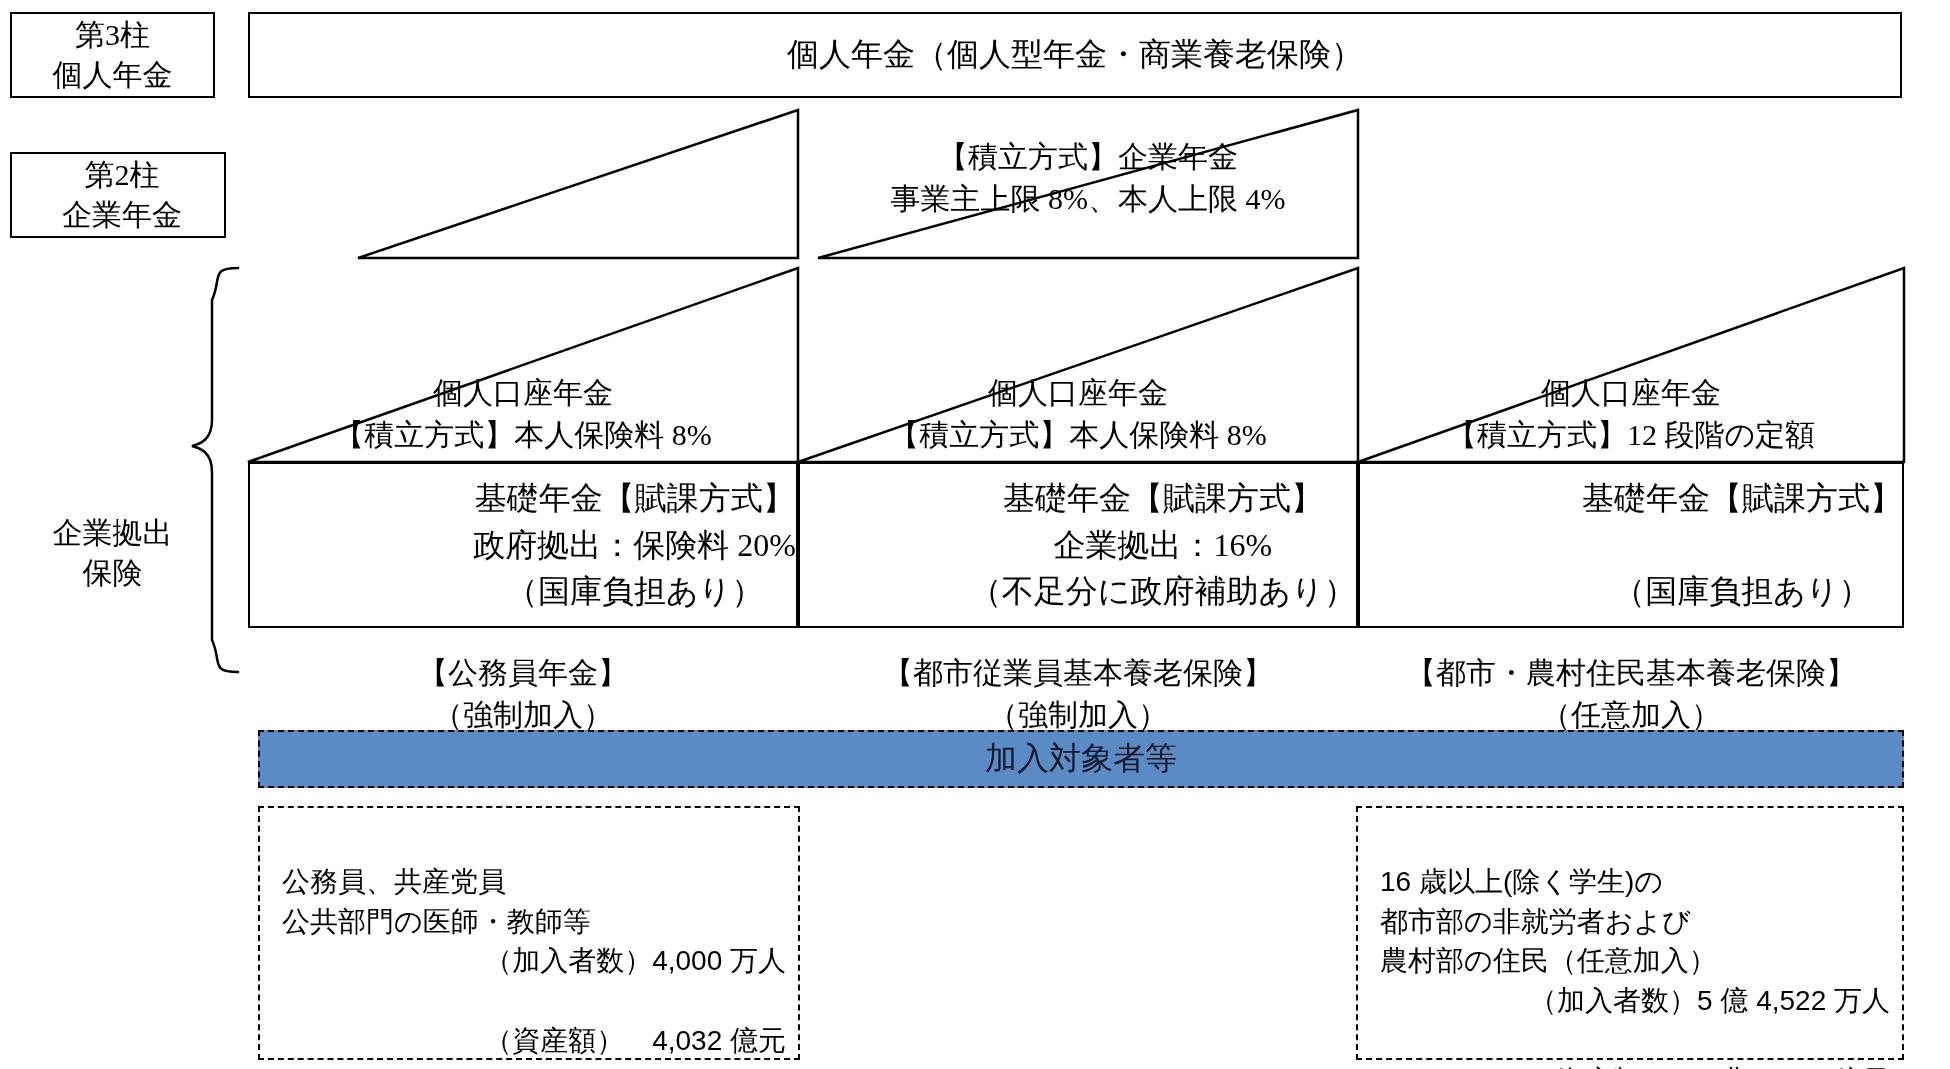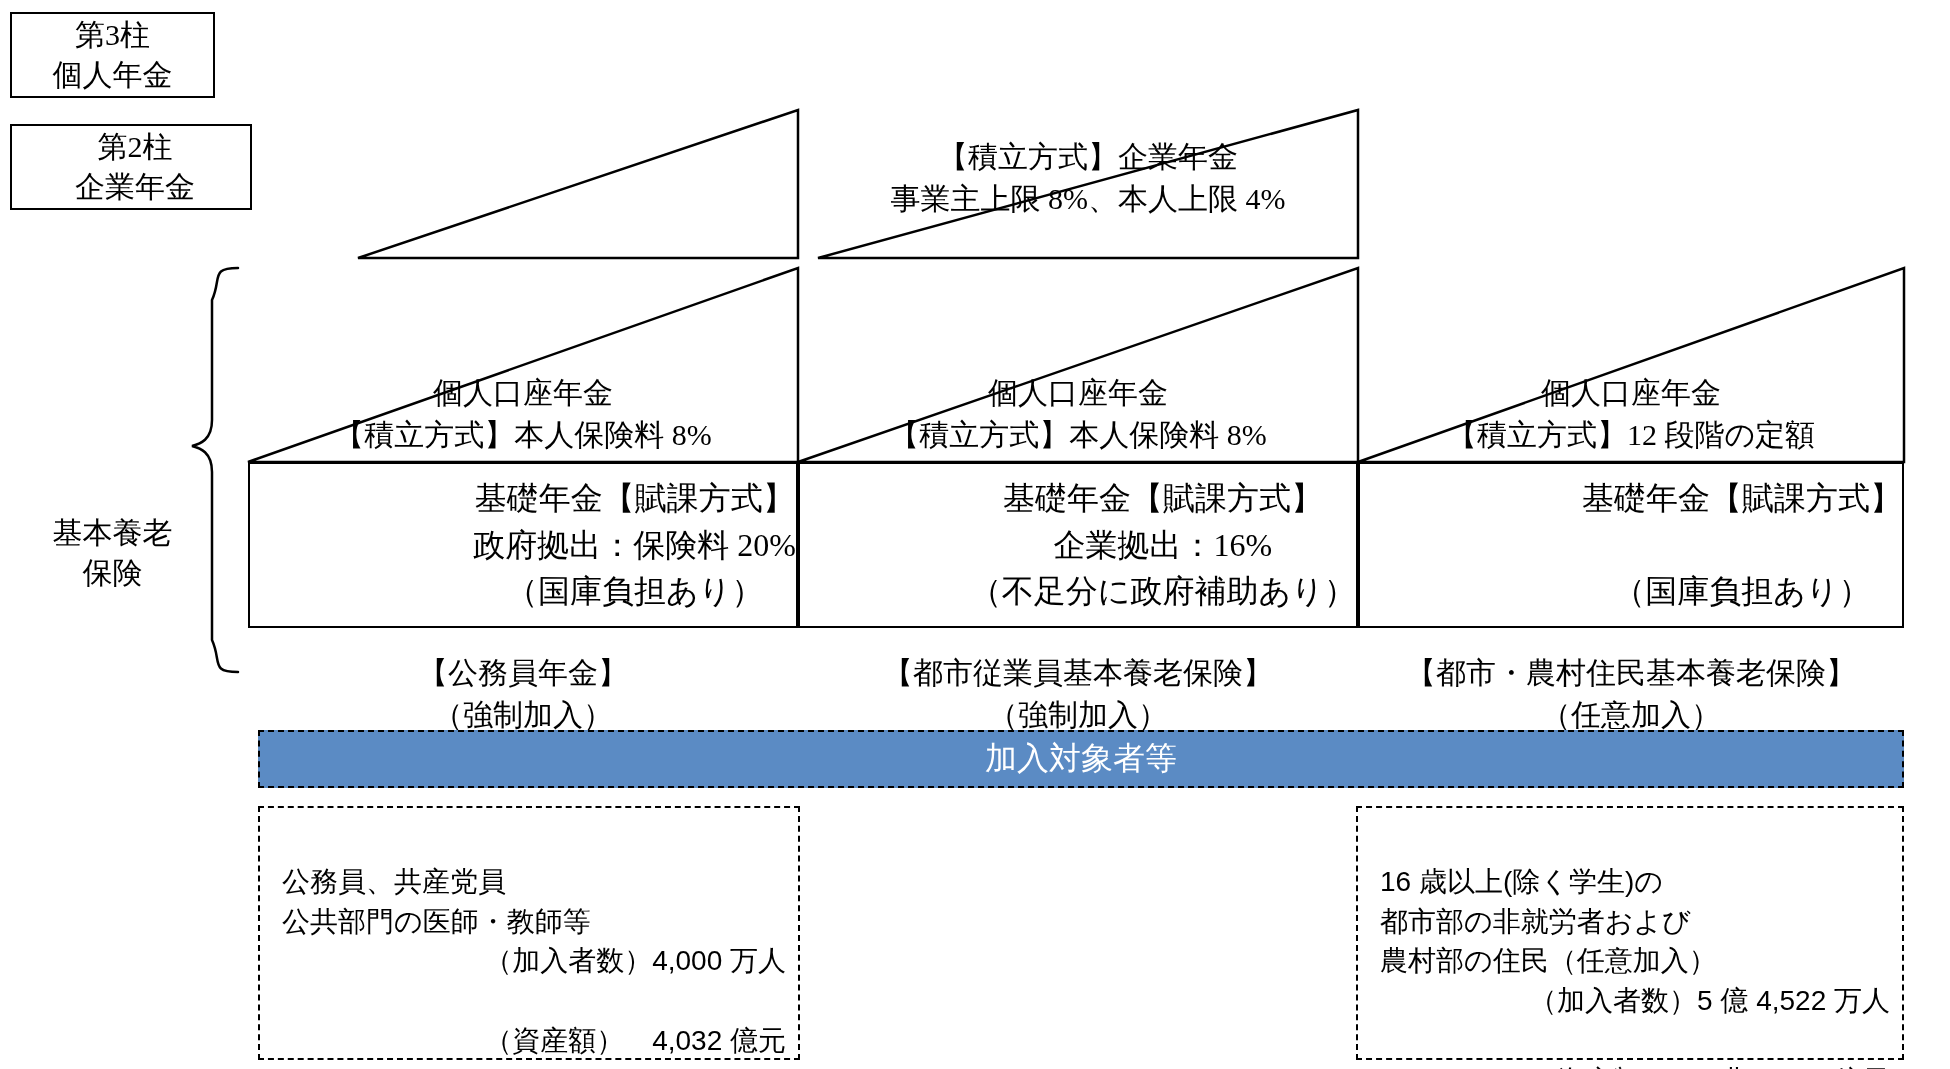--- a/index.html
+++ b/index.html
@@ -42,21 +42,21 @@
   }
   .label-left {
     font-size: 30px;
   }
   .tier-label {
     font-size: 30px;
   }
 
   
   #pillar3-label { left: 10px;  top: 12px;  width: 205px; height: 86px; }
-  #pillar2-label { left: 10px;  top: 124px; width: 242px; height: 86px; padding-left: 8px; }
+  #pillar2-label { left: 10px;  top: 152px; width: 216px; height: 86px; padding-left: 8px; }
   #pillar1-label { left: 10px;  top: 390px; width: 205px; height: 106px; }
   #basic-label   { left: 10px;  top: 510px; width: 205px; height: 86px; font-size: 30px; }
 
   
   #pillar3-box {
     left: 248px; top: 12px; width: 1654px; height: 86px;
     font-size: 32px;
   }
 
   
@@ -115,21 +115,21 @@
   
   #participants-banner {
     position: absolute;
     left: 258px; top: 730px; width: 1646px; height: 58px;
     background: #5b8bc4;
     border: 2px dashed #000;
     box-sizing: border-box;
     display: flex;
     align-items: center;
     justify-content: center;
-    color: #ffffff;
+    color: #0f172a;
     font-size: 32px;
     font-family: "Liberation Sans", sans-serif;
   }
 
   .part-cell {
     position: absolute;
     box-sizing: border-box;
     border: 2px dashed #000;
     padding: 14px 12px 10px 22px;
     font-size: 28px;
@@ -161,24 +161,27 @@
 個人年金</span>
   </div>
 
   <div class="box tier-label" id="pillar2-label">
     <span style="white-space:pre-line">第2柱
 企業年金</span>
   </div>
 
 
   <div class="plain label-left" id="basic-label">
-    <span style="white-space:pre-line">基本養老
+    <span style="white-space:pre-line">企業拠出
 保険</span>
   </div>
 
+  <div class="box" id="pillar3-box">
+    <span>個人年金（個人型年金・商業養老保険）</span>
+  </div>
 
 
   <div class="tri-wrap" id="p2-col2">
     <div class="tri-text" style="top:26px; white-space:pre-line;">【積立方式】企業年金
 事業主上限 8%、本人上限 4%</div>
   </div>
 
   <div class="tri-wrap" id="p1-col1">
     <div class="p1-top-text" style="bottom:172px; white-space:pre-line;">個人口座年金
 【積立方式】本人保険料 8%</div>

